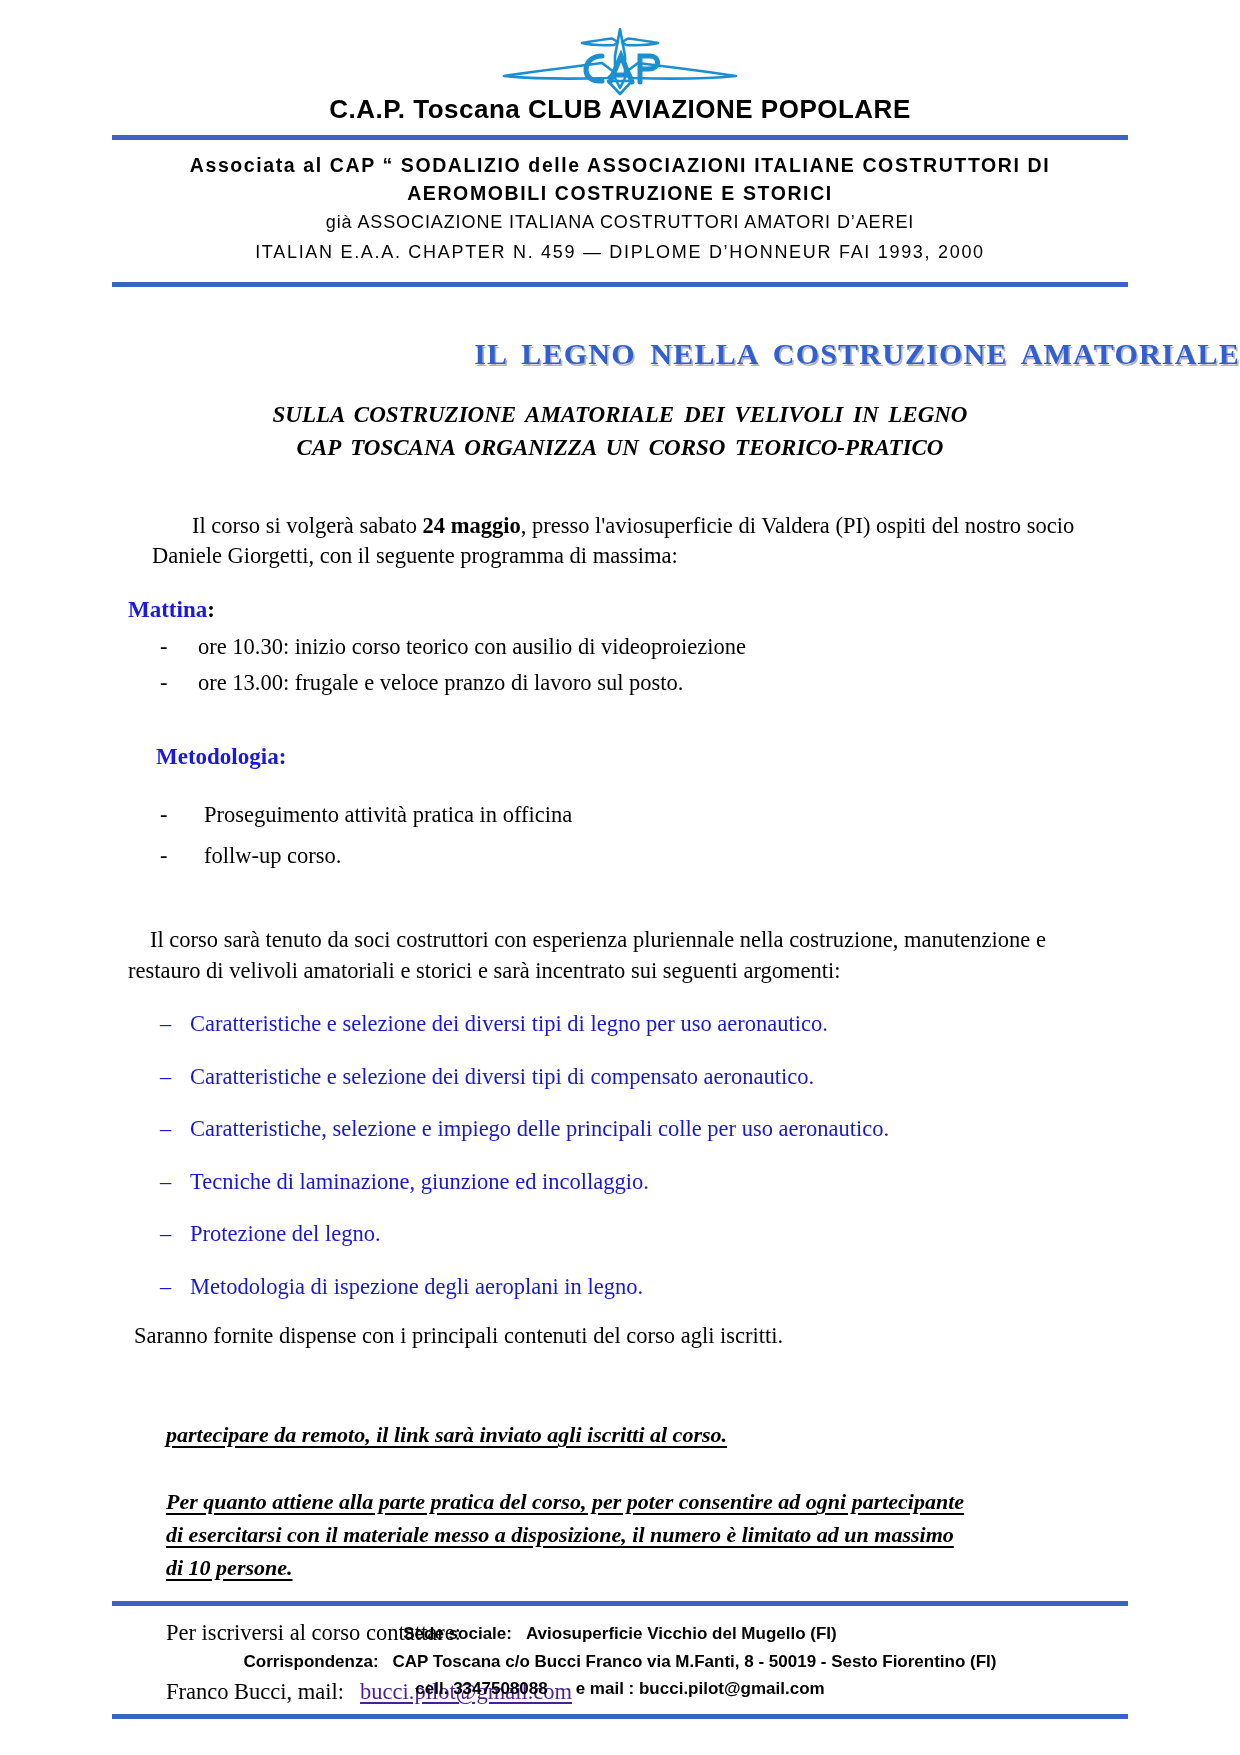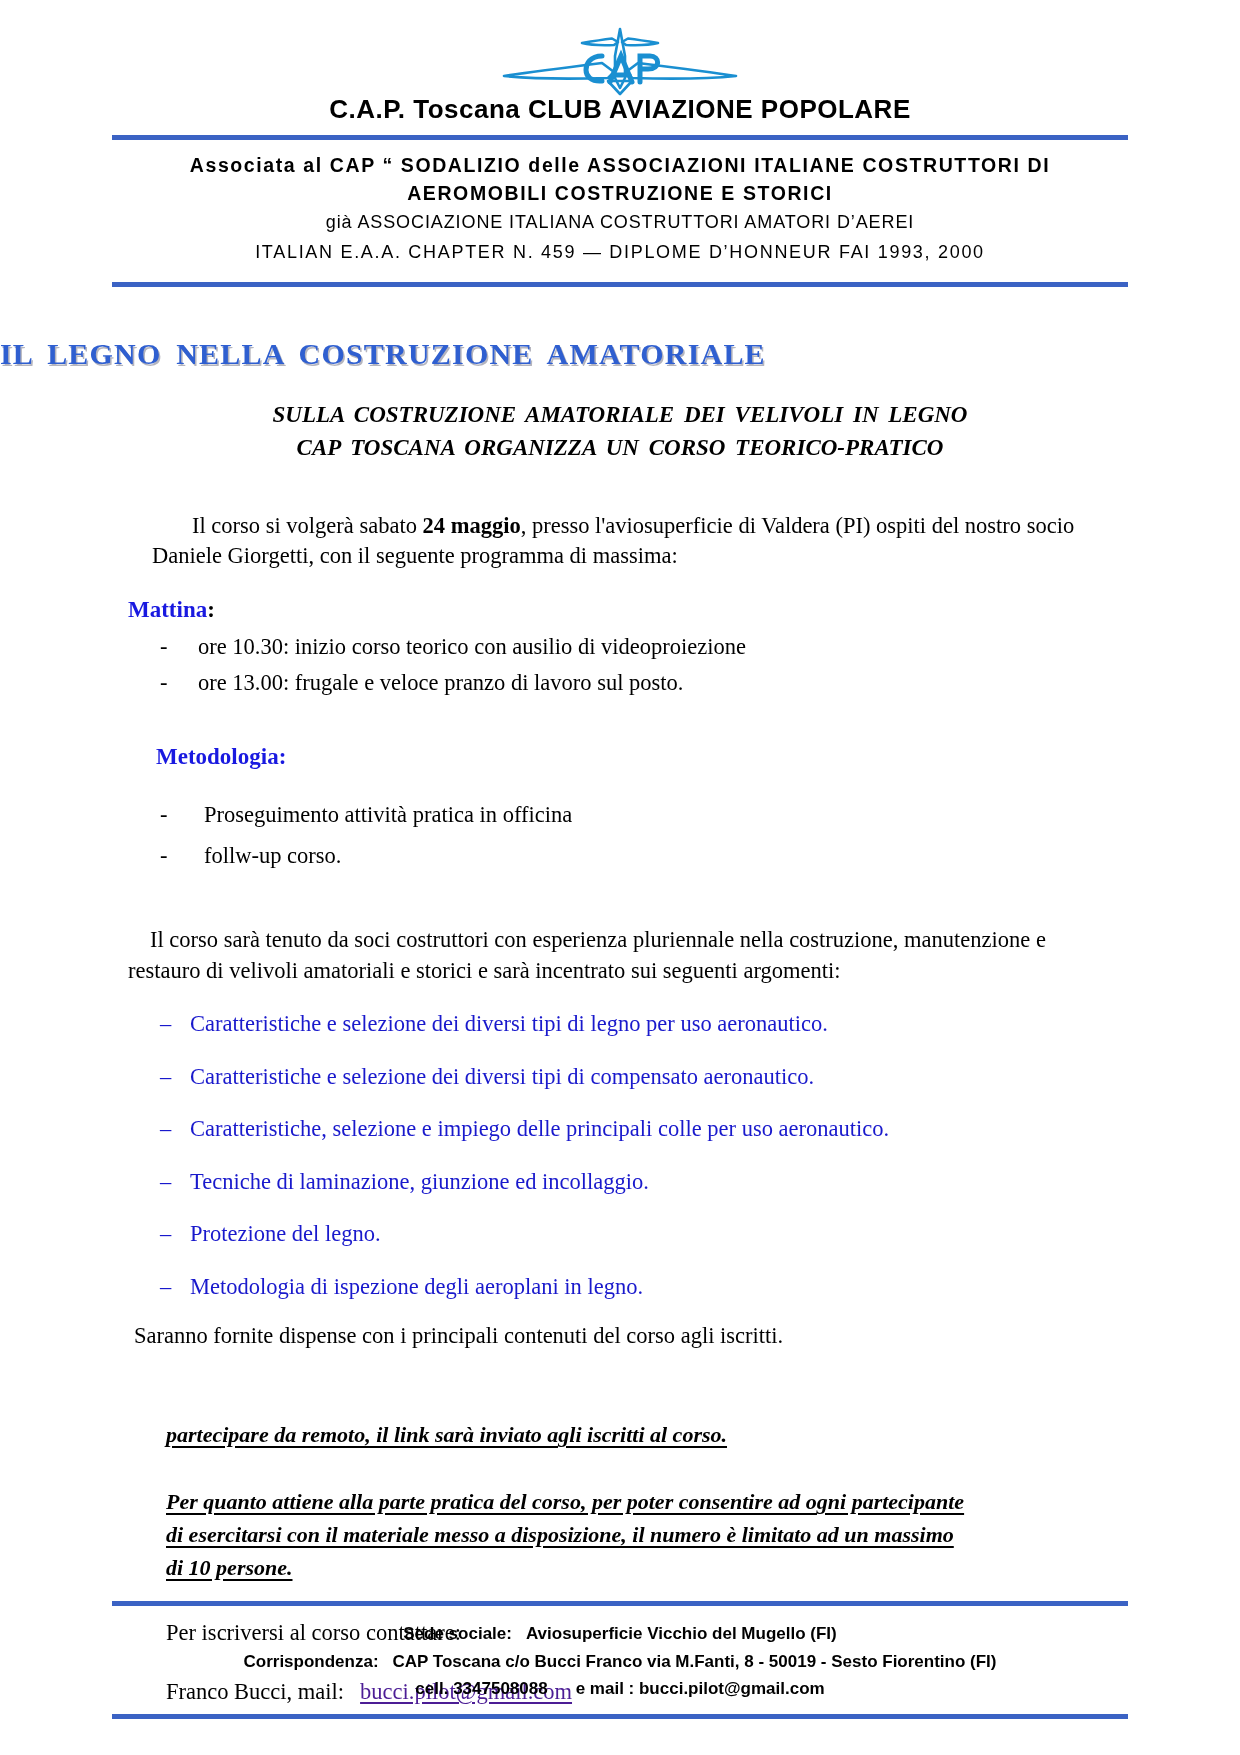--- a/index.html
+++ b/index.html
@@ -77,21 +77,21 @@
     margin-top: 3px;
   }
   .header-rule-bottom {
     height: 5px;
     background: #3b63c4;
     margin: 10px 112px 0 112px;
   }
 
   
   .doc-title {
-    text-align: left;
+    text-align: right;
     margin-top: 50px;
     font-family: "Liberation Serif", "DejaVu Serif", serif;
     font-weight: bold;
     font-size: 30px;
     color: #2f5fd0;
     letter-spacing: 1.2px;
     text-shadow: 1.5px 1.5px 0 rgba(90,90,110,0.45);
     word-spacing: 6px;
   }
 

